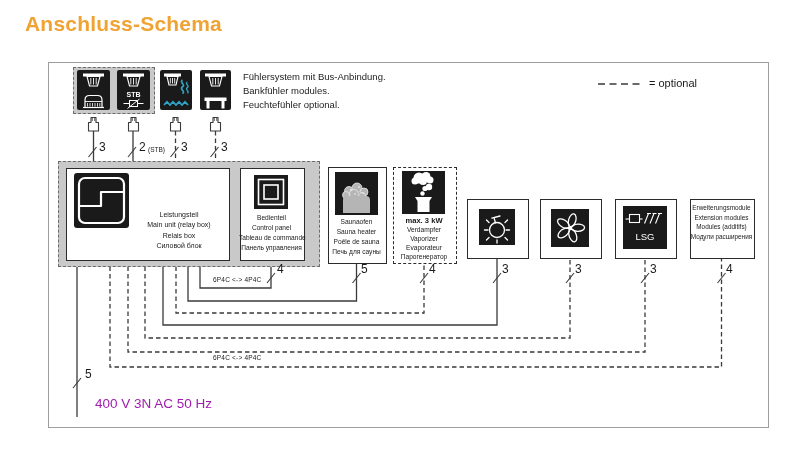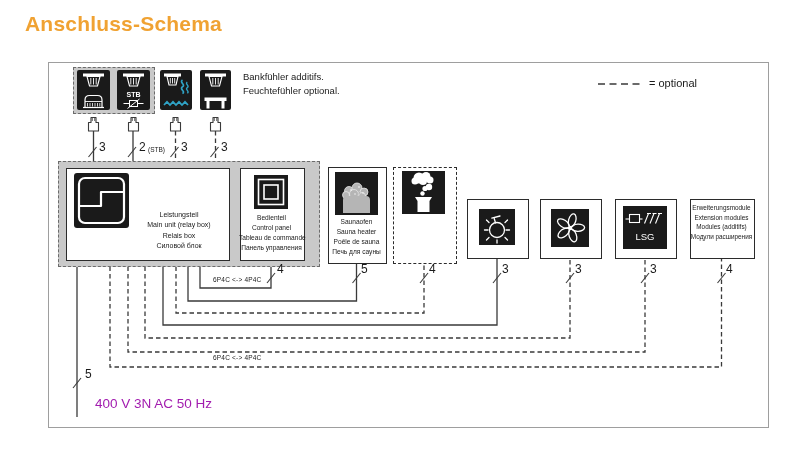--- a/index.html
+++ b/index.html
@@ -126,21 +126,22 @@
   <svg class="abs" style="left:168px;top:115px" width="15" height="17" viewBox="0 0 14 17">
     <path d="M2,16 V7.5 H4.5 V2.5 H9.5 V7.5 H12 V16 Z" fill="#fff" stroke="#3a3a3a" stroke-width="1.1" stroke-linejoin="round"></path>
     <path d="M5.8,3 V6 M8.2,3 V6" stroke="#3a3a3a" stroke-width="0.8"></path>
   </svg>
   <svg class="abs" style="left:208px;top:115px" width="15" height="17" viewBox="0 0 14 17">
     <path d="M2,16 V7.5 H4.5 V2.5 H9.5 V7.5 H12 V16 Z" fill="#fff" stroke="#3a3a3a" stroke-width="1.1" stroke-linejoin="round"></path>
     <path d="M5.8,3 V6 M8.2,3 V6" stroke="#3a3a3a" stroke-width="0.8"></path>
   </svg>
 
   <div id="notes" class="abs">
-    <div>Bankfühler additifs.</div>
+    <div>Fühlersystem mit Bus-Anbindung.</div>
+    <div>Bankfühler modules.</div>
     <div>Feuchtefühler optional.</div>
   </div>
 
   <div id="legend-label" class="abs">= optional</div>
 
   <span class="abs num" style="left:99px;top:140px">3</span>
   <span class="abs num" style="left:139px;top:140px">2</span>
   <span class="abs smallnote" style="left:148px;top:146px">(STB)</span>
   <span class="abs num" style="left:181px;top:140px">3</span>
   <span class="abs num" style="left:221px;top:140px">3</span>
@@ -207,20 +208,27 @@
         <circle cx="24" cy="5.5" r="4.5"></circle>
         <circle cx="28" cy="9" r="3.5"></circle>
       <circle cx="13" cy="10" r="3.5"></circle>
         <circle cx="21" cy="10" r="4"></circle>
       <circle cx="27" cy="16" r="3.2"></circle>
         <circle cx="23" cy="17.5" r="2.6"></circle>
       <circle cx="20.5" cy="22.5" r="2.2"></circle>
       <path d="M13,26 H30 L27.5,30 V41 H15.5 V30 Z"></path>
     </g>
   </svg>
+  <div class="abs lines" style="left:392px;top:216px;width:64px;line-height:9px">
+    <div style="font-size:7.6px;font-weight:bold">max. 3 kW</div>
+    <div>Verdampfer</div>
+    <div>Vaporizer</div>
+    <div>Evaporateur</div>
+    <div>Парогенератор</div>
+  </div>
 
   <div class="abs devbox" style="left:467px;top:199px;width:60px;height:58px"></div>
   <svg class="abs" style="left:479px;top:209px" width="36" height="36" viewBox="0 0 36 36">
     <rect width="36" height="36" fill="#1a1a1a"></rect>
     <g stroke="#fff" stroke-width="1.3" fill="none" stroke-linecap="round">
       <circle cx="18" cy="21" r="7.5"></circle>
       <path d="M18,31 V34"></path>
       <path d="M5.5,21 H9"></path>
       <path d="M27,21 H30.5"></path>
       <path d="M10,28.5 L7.5,31"></path>

